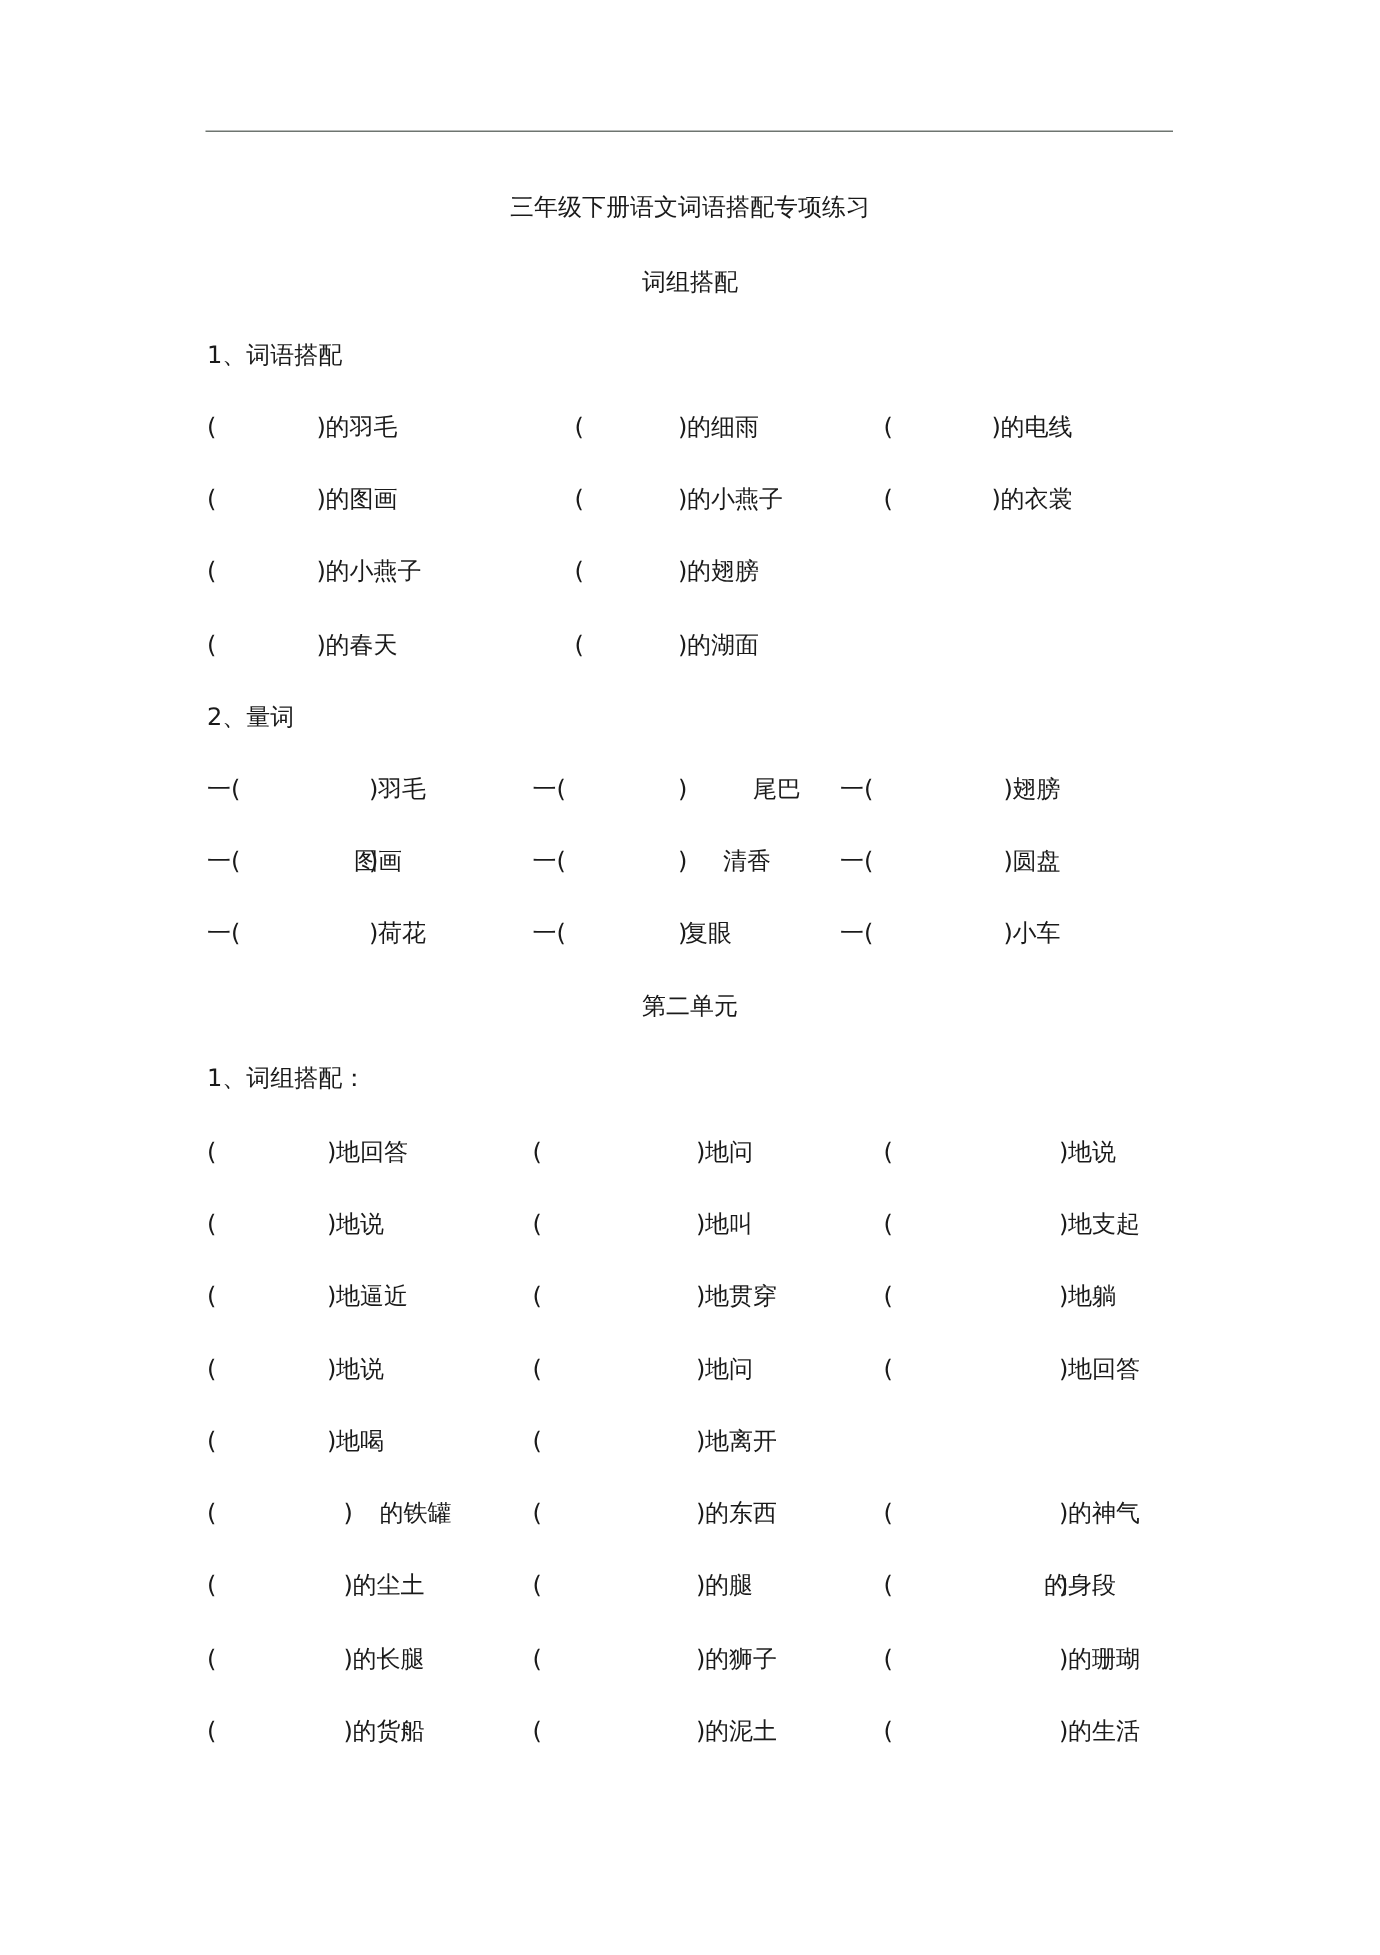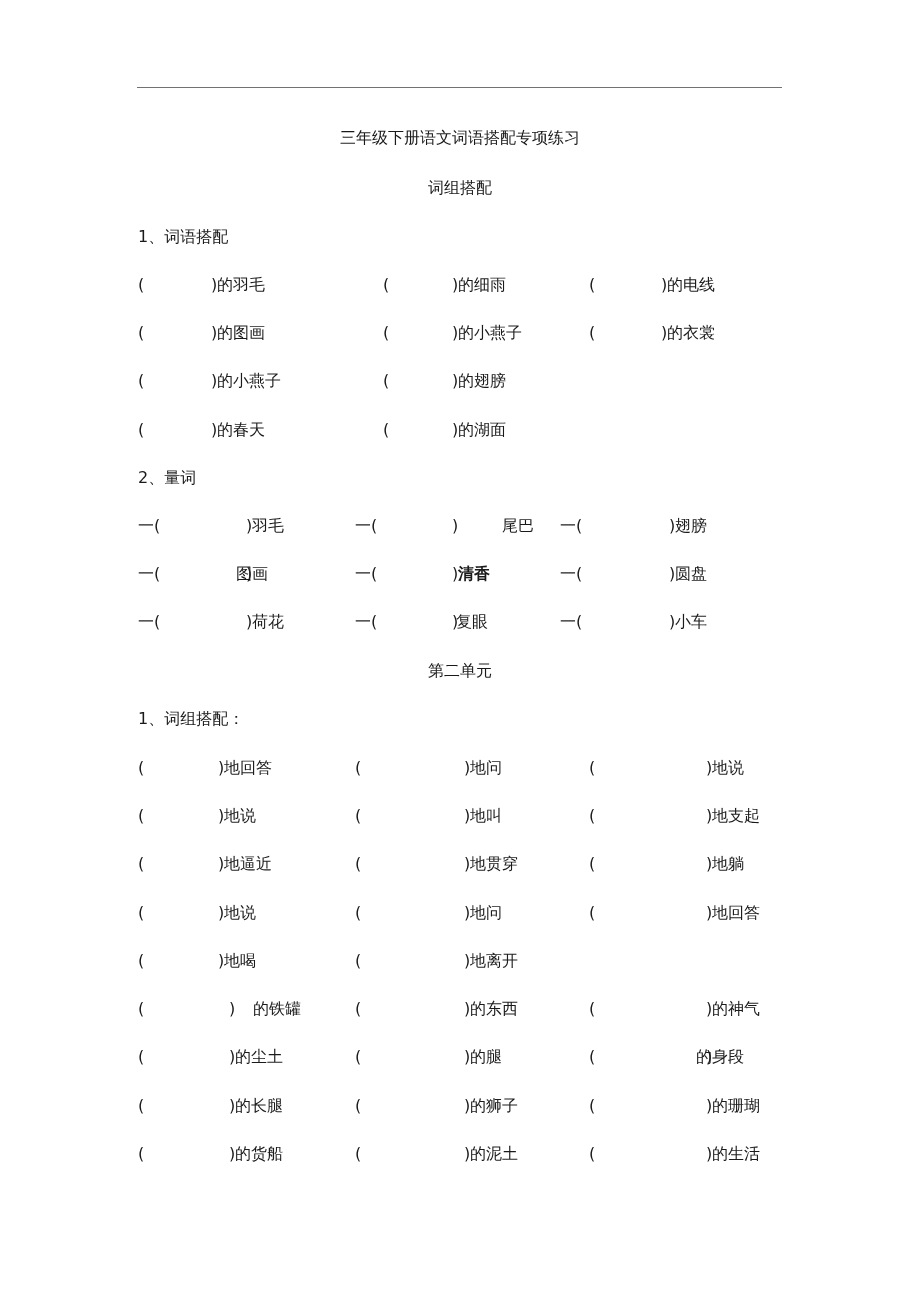--- a/index.html
+++ b/index.html
@@ -90,21 +90,21 @@
       <span class="cell" style="left: 675px;">翅膀</span>
     </div>
     <div class="row" style="top: 564px;">
       <span class="open" style="left: 138px;">一(</span>
       <span class="cell" style="left: 150px; width: 94px; height: 20px;"></span>
       <span class="close" style="left: 246px;">)</span>
       <span class="cell" style="left: 236px;">图画</span>
       <span class="open" style="left: 355px;">一(</span>
       <span class="cell" style="left: 367px; width: 83px; height: 20px;"></span>
       <span class="close" style="left: 452px;">)</span>
-      <span class="cell" style="left: 458px; font-weight: bold;">清香</span>
+      <span class="cell" style="left: 482px;">清香</span>
       <span class="open" style="left: 560px;">一(</span>
       <span class="cell" style="left: 572px; width: 95px; height: 20px;"></span>
       <span class="close" style="left: 669px;">)</span>
       <span class="cell" style="left: 675px;">圆盘</span>
     </div>
     <div class="row" style="top: 612px;">
       <span class="open" style="left: 138px;">一(</span>
       <span class="cell" style="left: 150px; width: 94px; height: 20px;"></span>
       <span class="close" style="left: 246px;">)</span>
       <span class="cell" style="left: 252px;">荷花</span>

